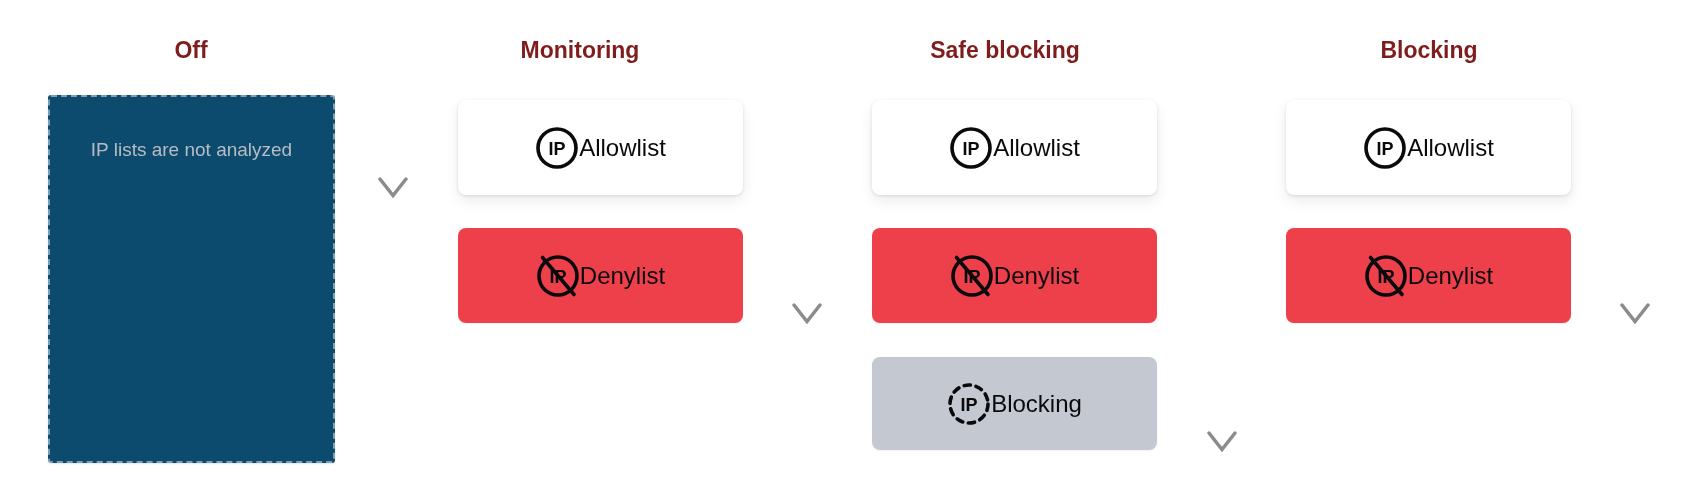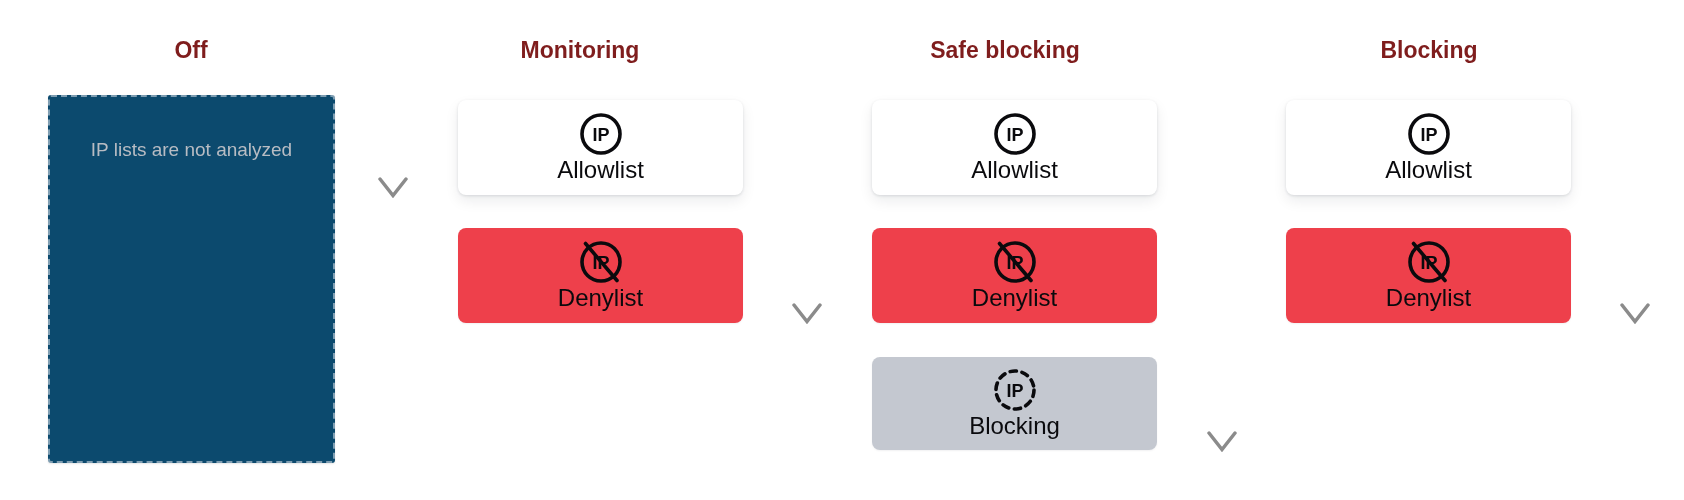--- a/index.html
+++ b/index.html
@@ -40,21 +40,20 @@
     color: #b8bcc3;
   }
   .card {
     position: absolute;
     width: 285px; height: 95px;
     border-radius: 8px;
     display: flex;
     align-items: center;
     justify-content: center;
     box-sizing: border-box;
-    flex-direction: column;
   }
   .card-allowlist {
     background: #ffffff;
     box-shadow: 0 1px 3px rgba(16,24,40,0.12), 0 6px 14px rgba(16,24,40,0.08);
   }
   .card-denylist {
     background: #ee404b;
     box-shadow: 0 1px 2px rgba(16,24,40,0.06);
   }
   .card-graylist {

